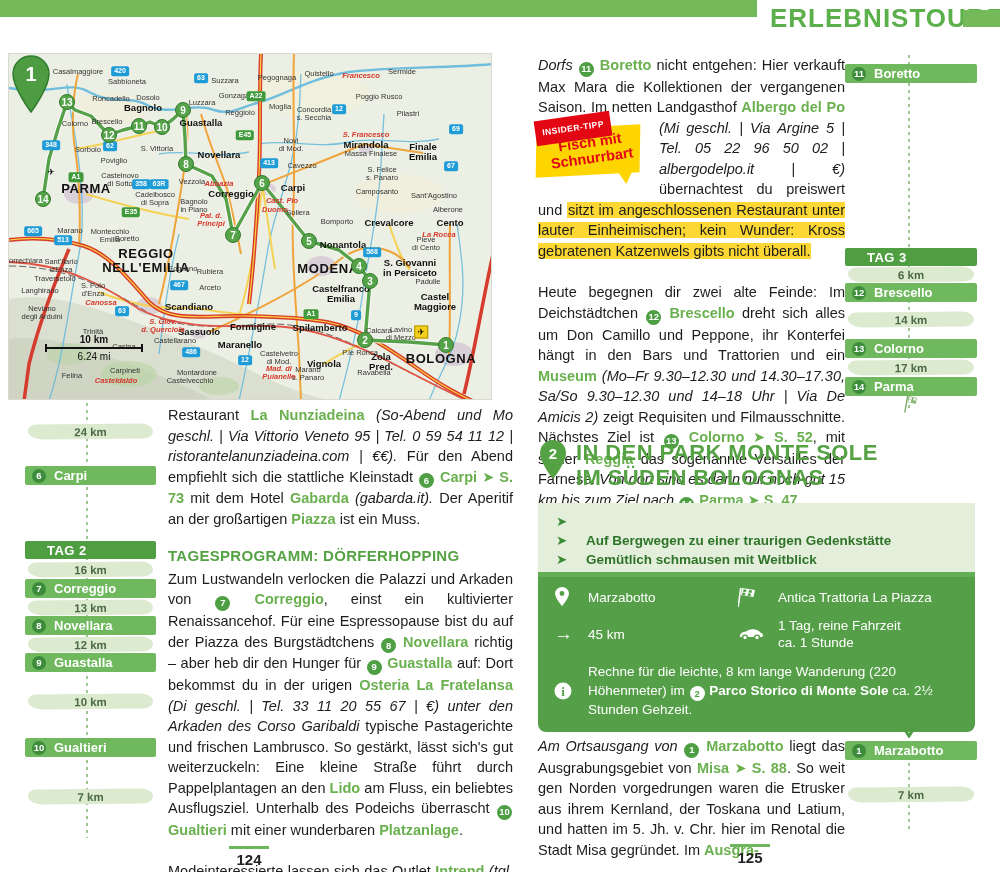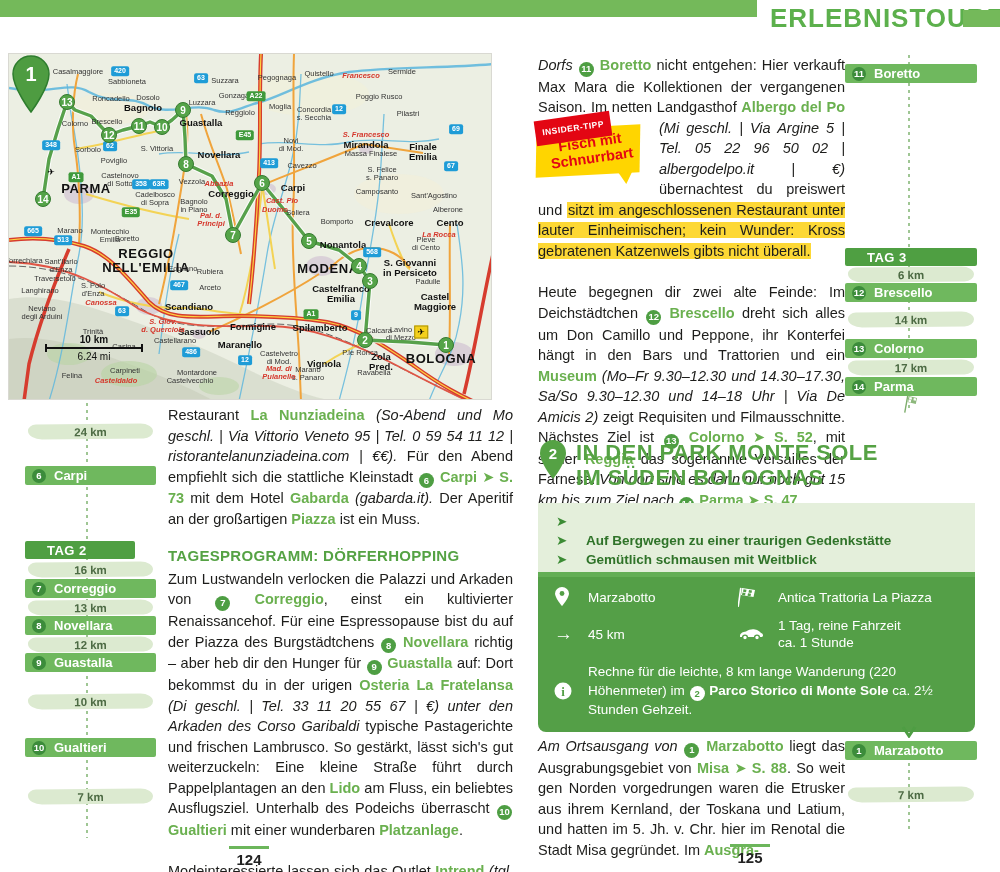--- a/index.html
+++ b/index.html
@@ -429,21 +429,21 @@
 
   <div class="dotline" style="left:86px;top:403px;height:435px;"></div>
   <div class="dotline" style="left:908px;top:55px;height:357px;"></div>
   <div class="dotline" style="left:908px;top:756px;height:76px;"></div>
   <div id="sb-left">
       <div class="sb-km" style="top: 424px; left: 28px; width: 125px;">24 km</div>
       <div class="sb-stop" style="top: 466px; left: 25px; width: 131px;">
         <span class="cnum">6</span>
         <span class="lbl">Carpi</span>
       </div>
-      <div class="sb-tag" style="top: 541px; left: 25px; width: 110px;">TAG 2</div>
+      <div class="sb-tag" style="top: 541px; left: 25px; width: 131px;">TAG 2</div>
       <div class="sb-km" style="top: 562px; left: 28px; width: 125px;">16 km</div>
       <div class="sb-stop" style="top: 579px; left: 25px; width: 131px;">
         <span class="cnum">7</span>
         <span class="lbl">Correggio</span>
       </div>
       <div class="sb-km" style="top: 600px; left: 28px; width: 125px;">13 km</div>
       <div class="sb-stop" style="top: 616px; left: 25px; width: 131px;">
         <span class="cnum">8</span>
         <span class="lbl">Novellara</span>
       </div>

